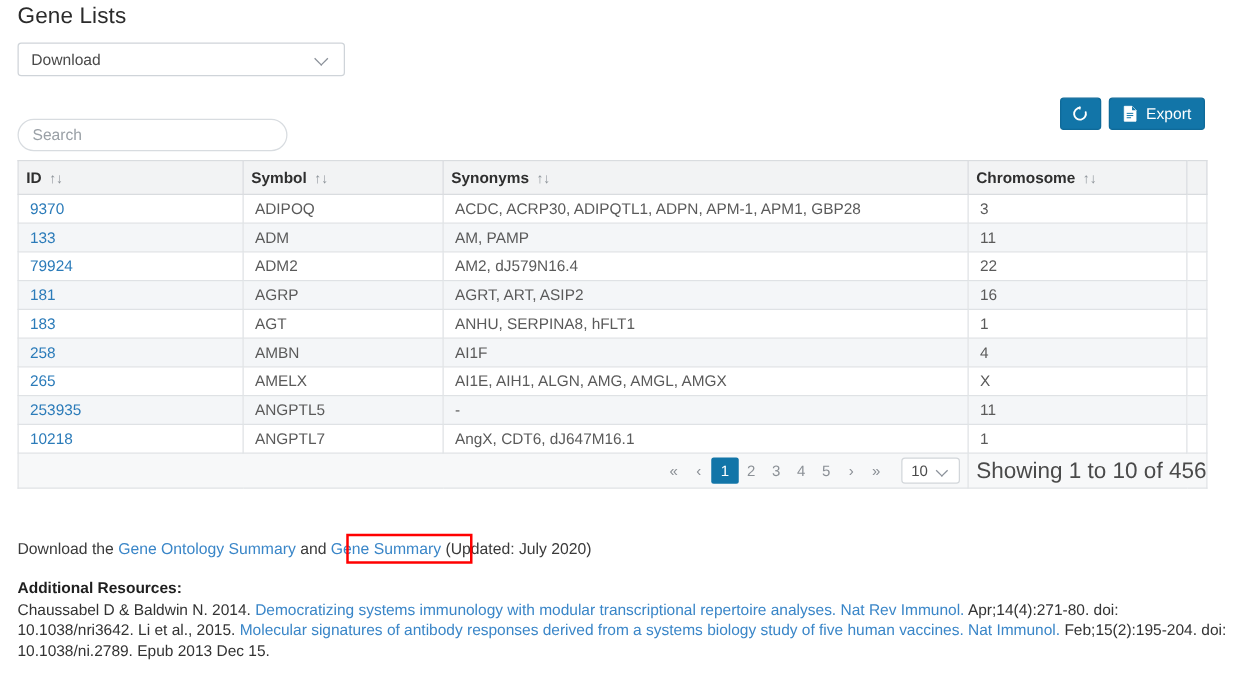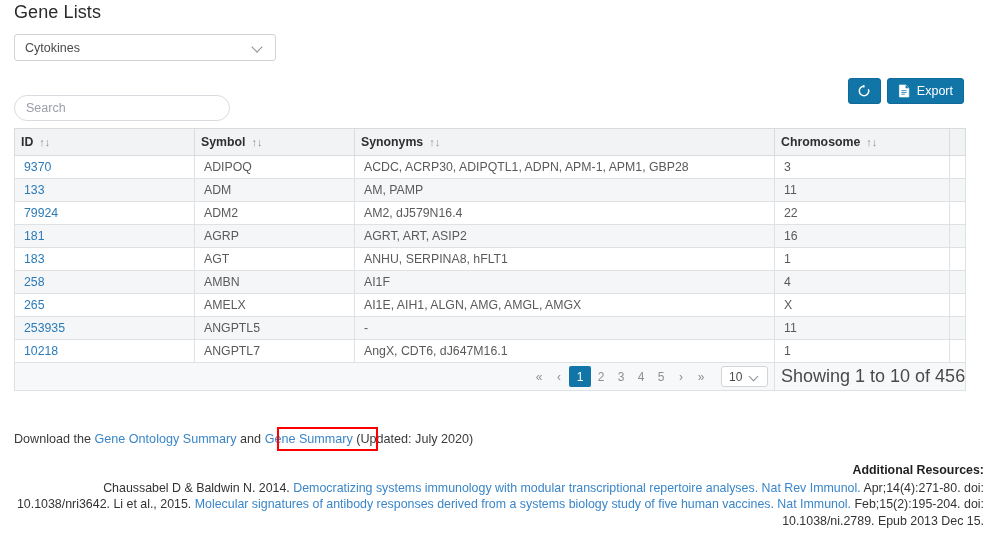--- a/index.html
+++ b/index.html
@@ -141,34 +141,34 @@
   .redbox {
     position: absolute; left: 277px; top: 427px;
     width: 101px; height: 24px;
     border: 2.5px solid #ff0000; pointer-events: none;
   }
 
   
   .addl {
     position: absolute; left: 14px; top: 462px;
     width: 970px;
-    font-size: 12.4px; line-height: 16.6px; color: #333333; text-align: right;
+    font-size: 12.4px; line-height: 16.6px; color: #333333;
   }
   .addl .hd { font-weight: bold; color: #1f1f1f; display: block; margin-bottom: 1px; }
   .addl .lnk { color: #3a86c8; }
 </style>
 </head>
 <body>
 
 <div class="page">
 
   <div class="page-title">Gene Lists</div>
 
   <div class="list-select">
-    <span class="sel-val">Cytokines</span>
+    <span class="sel-val">Download</span>
     <span class="chev"></span>
   </div>
 
   <div class="search-box">
     <input type="text" placeholder="Search" style="">
   </div>
 
   <div class="toolbar">
     <div class="btn icon-only">
       <svg width="14" height="14" viewBox="0 0 16 16">

